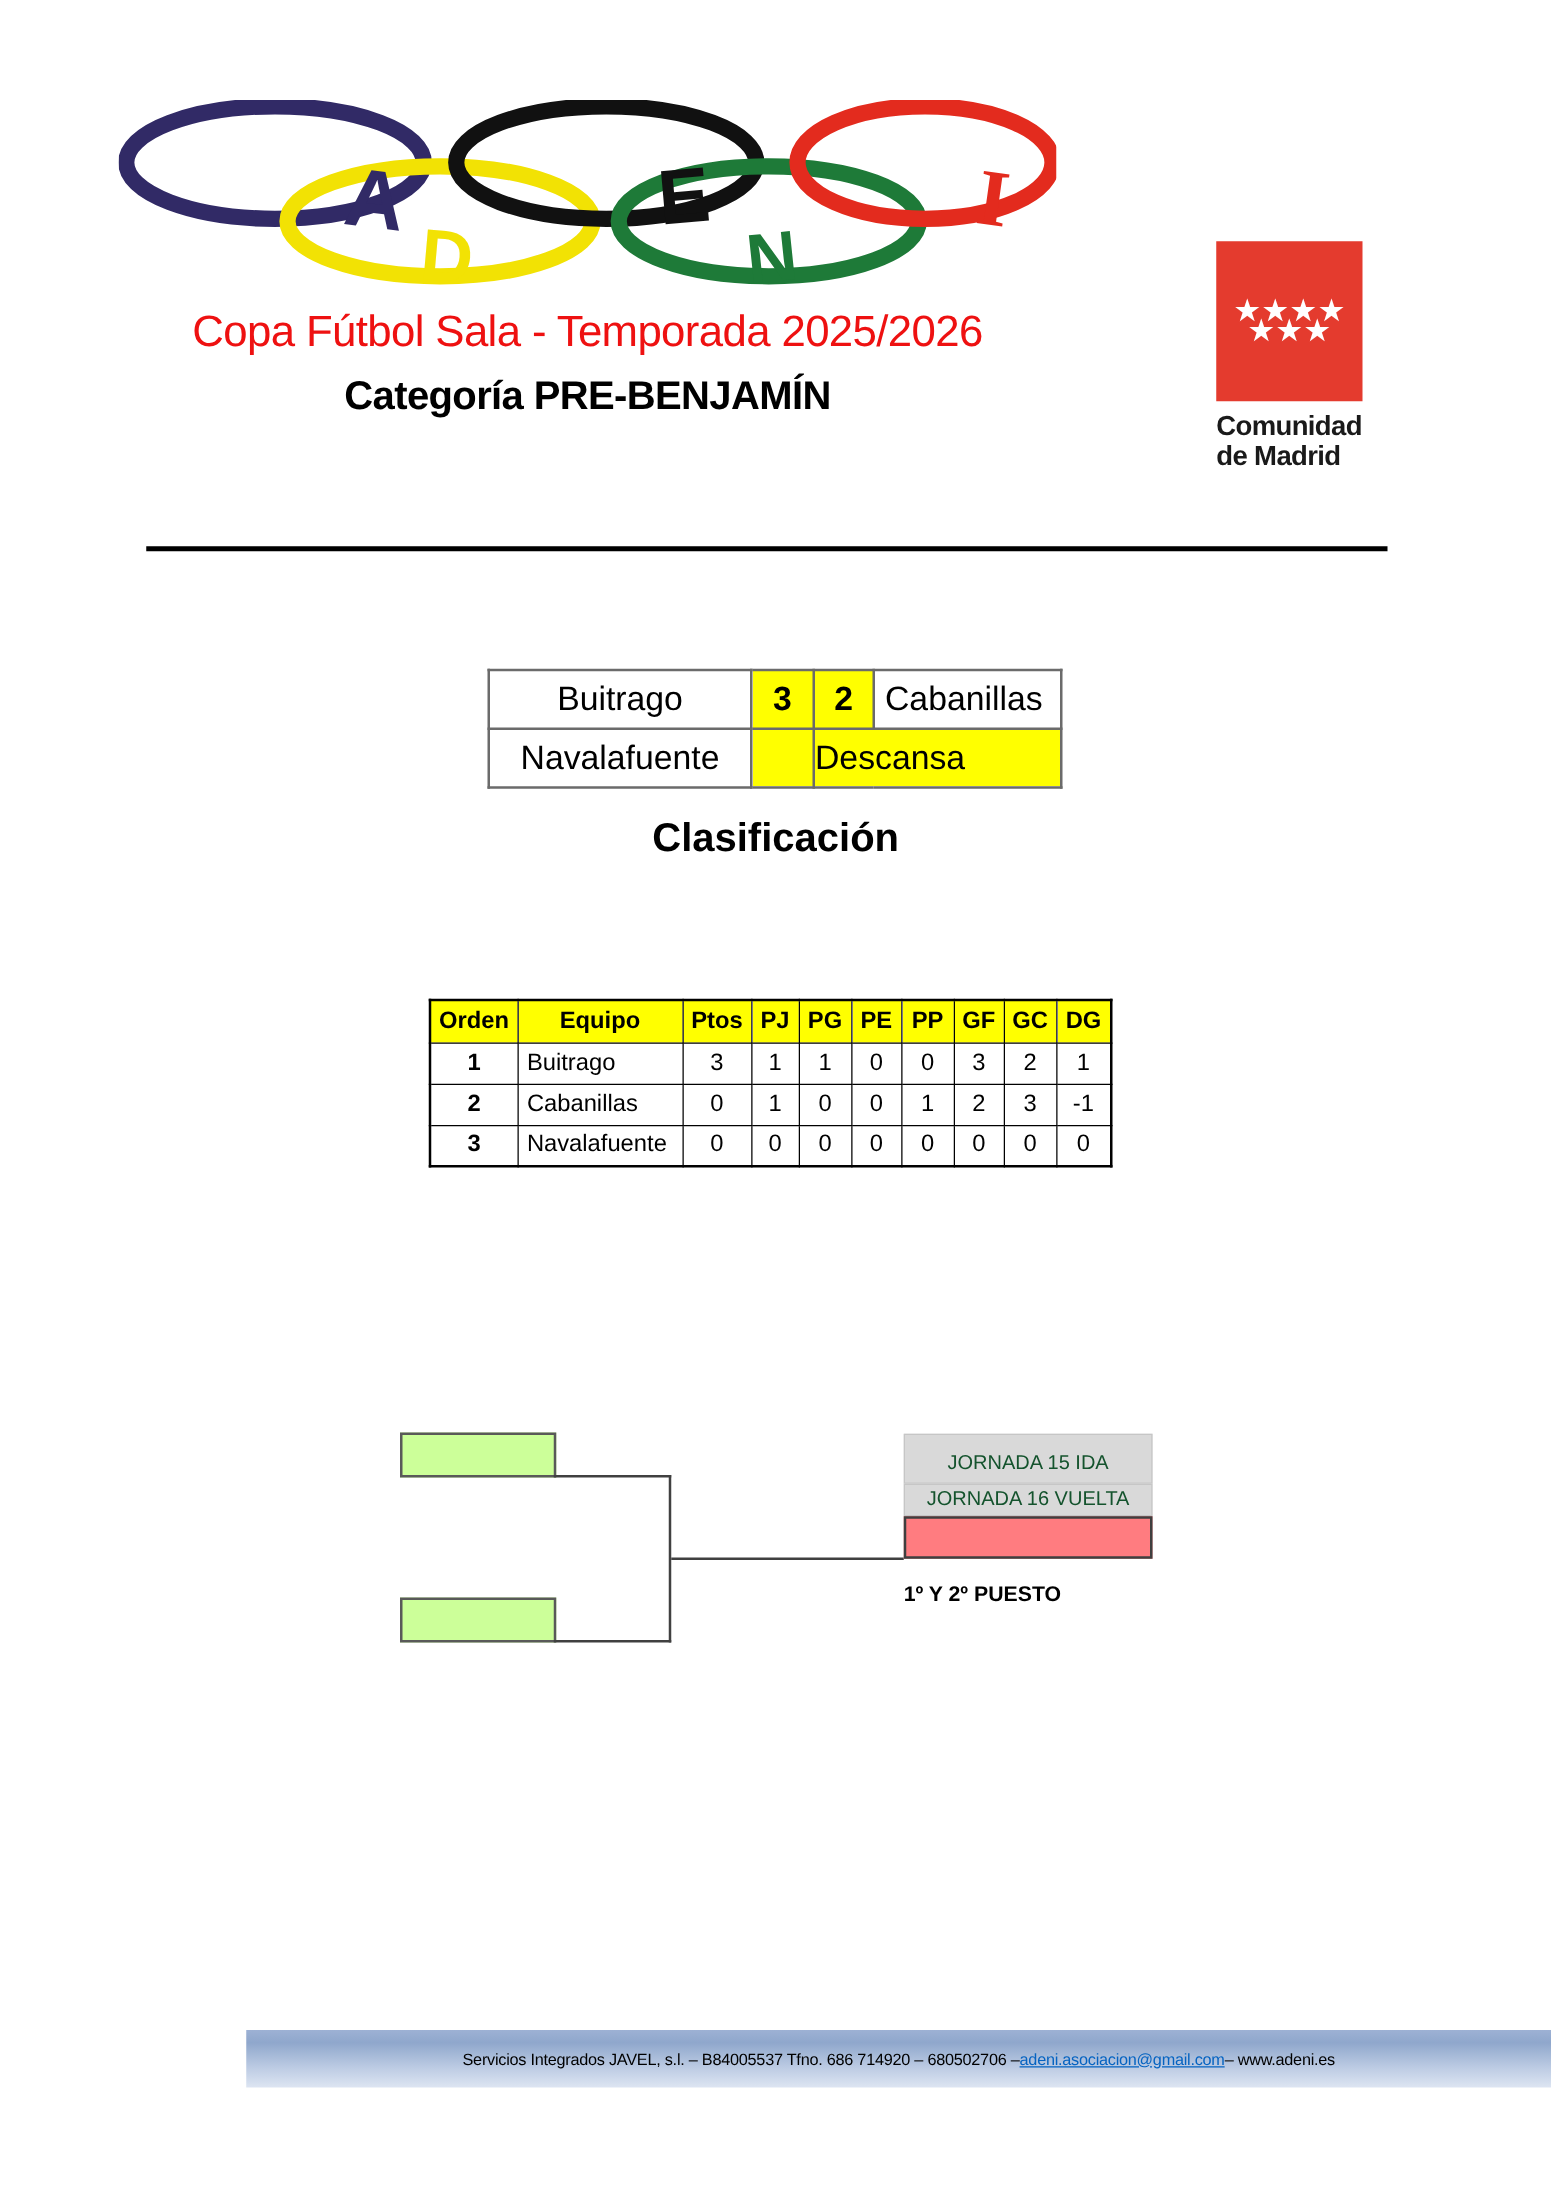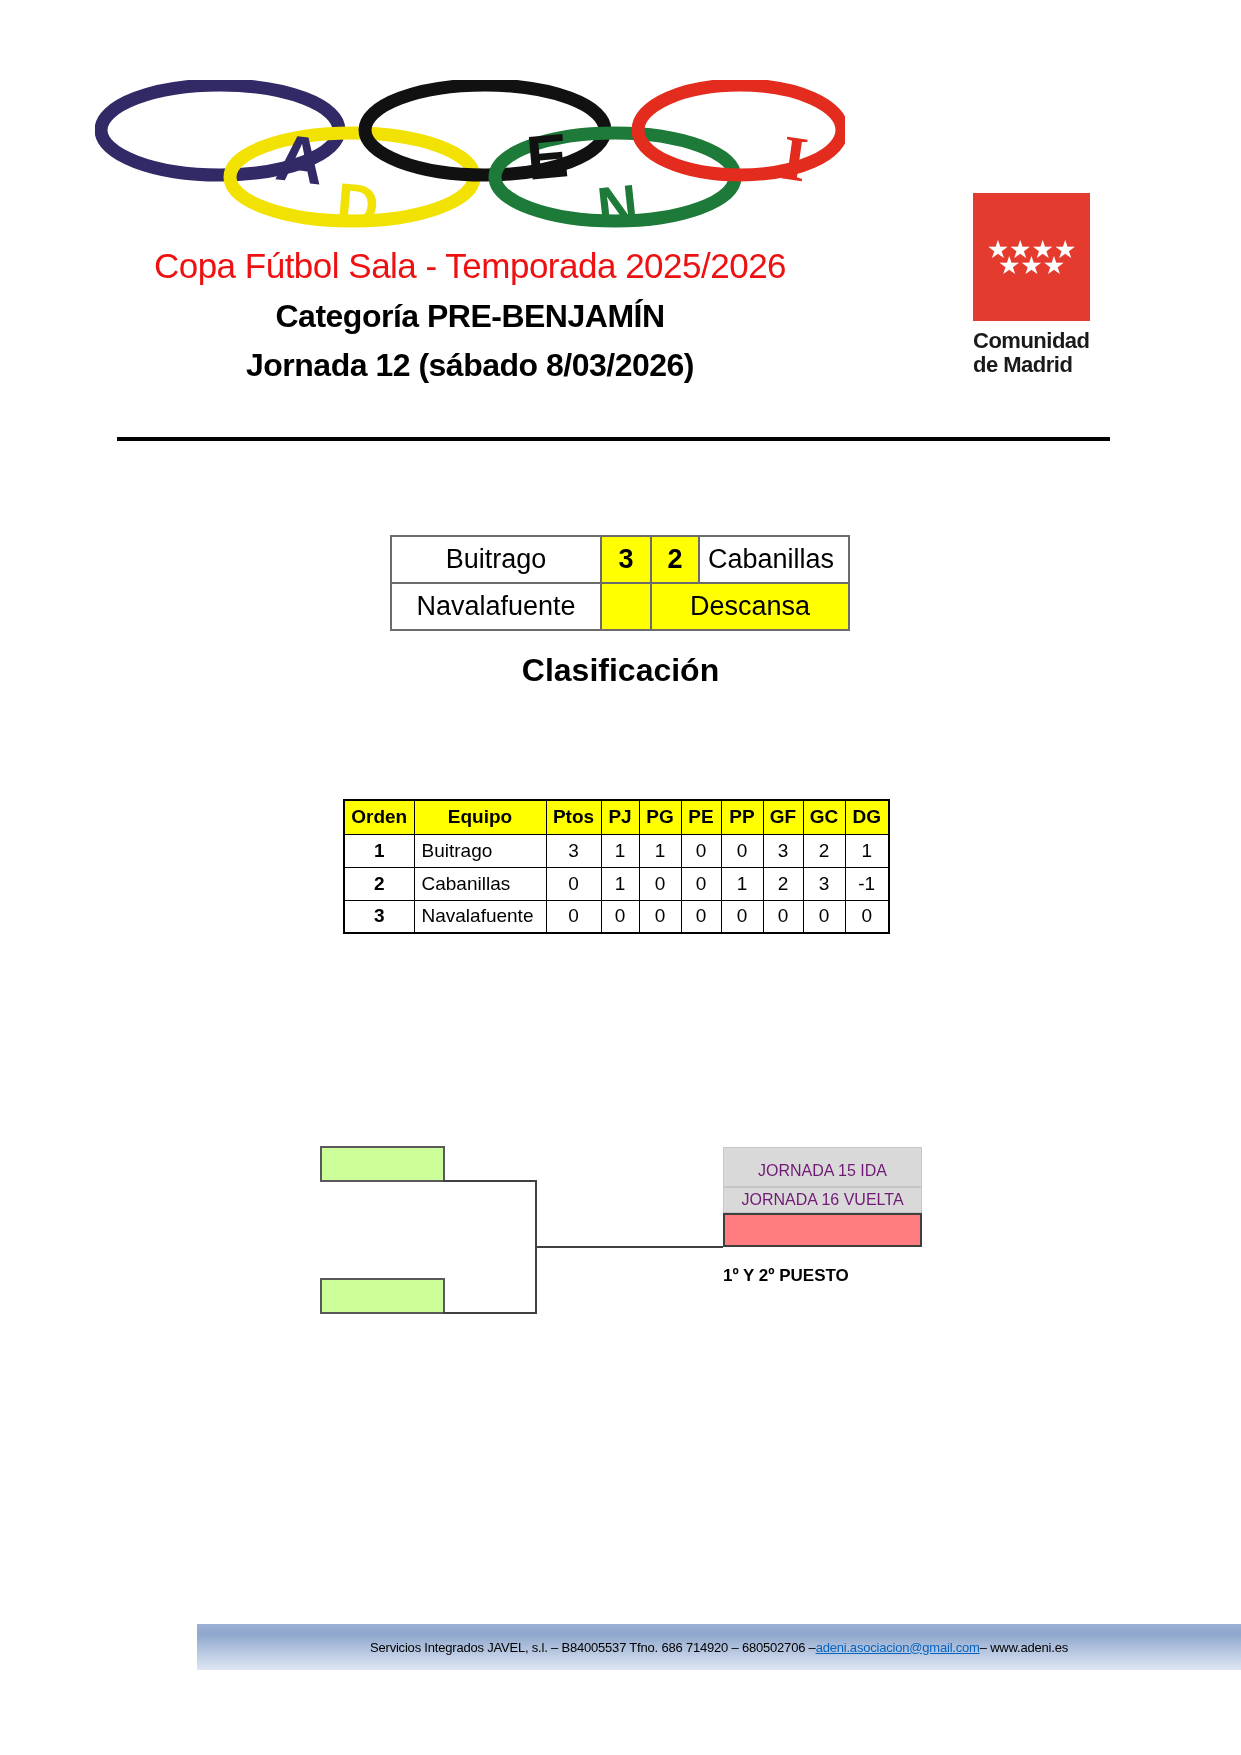--- a/index.html
+++ b/index.html
@@ -43,21 +43,21 @@
     font-size: 27px; color: #000000;
   }
   .results-table td {
     border: 2px solid #6b6b6b; height: 47px; vertical-align: middle;
     white-space: nowrap; overflow: hidden;
   }
   .rt-home { width: 210px; text-align: center; }
   .rt-score { width: 50px; text-align: center; background: #ffff00; font-weight: bold; }
   .rt-score2 { width: 48px; }
   .rt-away { width: 150px; text-align: left; padding-left: 8px; }
-  .rt-rest { background: #ffff00; text-align: center; }
+  .rt-rest { background: #ffff00; }
 
   
   .standings-title { position: absolute; left: 0; top: 652px; width: 1241px; text-align: center;
     font-size: 32px; font-weight: bold; color: #000000; }
   .standings-table {
     position: absolute; left: 343px; top: 799px;
     border-collapse: collapse; table-layout: fixed;
     font-size: 19px; color: #000000; border: 2px solid #000000;
   }
   .standings-table th, .standings-table td {
@@ -80,21 +80,21 @@
   .seed-top { left: 320px; top: 1146px; }
   .seed-bottom { left: 320px; top: 1278px; }
   .bracket-line { position: absolute; background: #404040; }
   .line-top { left: 443px; top: 1180px; width: 94px; height: 2px; }
   .line-bottom { left: 443px; top: 1312px; width: 94px; height: 2px; }
   .line-vert { left: 535px; top: 1180px; width: 2px; height: 134px; }
   .line-mid { left: 537px; top: 1246px; width: 186px; height: 2px; }
   .jornada-label {
     position: absolute; left: 723px; width: 199px; background: #d9d9d9;
     border: 1px solid #c6c6c6; display: flex; align-items: center; justify-content: center;
-    font-size: 16px; color: #701a75; white-space: nowrap;
+    font-size: 16px; color: #14532d; white-space: nowrap;
   }
   .jornada-ida { top: 1147px; height: 40px; padding-top: 8px; }
   .jornada-vuelta { top: 1187px; height: 26px; }
   .final-box {
     position: absolute; left: 723px; top: 1213px; width: 199px; height: 34px;
     background: #ff7c80; border: 2px solid #3f3f3f;
   }
   .final-label {
     position: absolute; left: 723px; top: 1256px; width: 199px; text-align: left;
     font-weight: bold; font-size: 17px; color: #000000; white-space: nowrap; margin-top: 10px;
@@ -136,21 +136,20 @@
     </div>
     <div class="madrid-name">
       <div>Comunidad</div>
       <div>de Madrid</div>
     </div>
   </div>
 
   <div class="title-wrap">
     <div class="main-title">Copa Fútbol Sala - Temporada 2025/2026</div>
     <div class="sub-title">Categoría PRE-BENJAMÍN</div>
-    <div class="sub-title">Jornada 12 (sábado 8/03/2026)</div>
   </div>
 
   <div class="separator"></div>
 
   <table class="results-table">
     <tbody>
         <tr>
       <td class="rt-home">Buitrago</td>
       <td class="rt-score">3</td>
       <td class="rt-score rt-score2">2</td>

